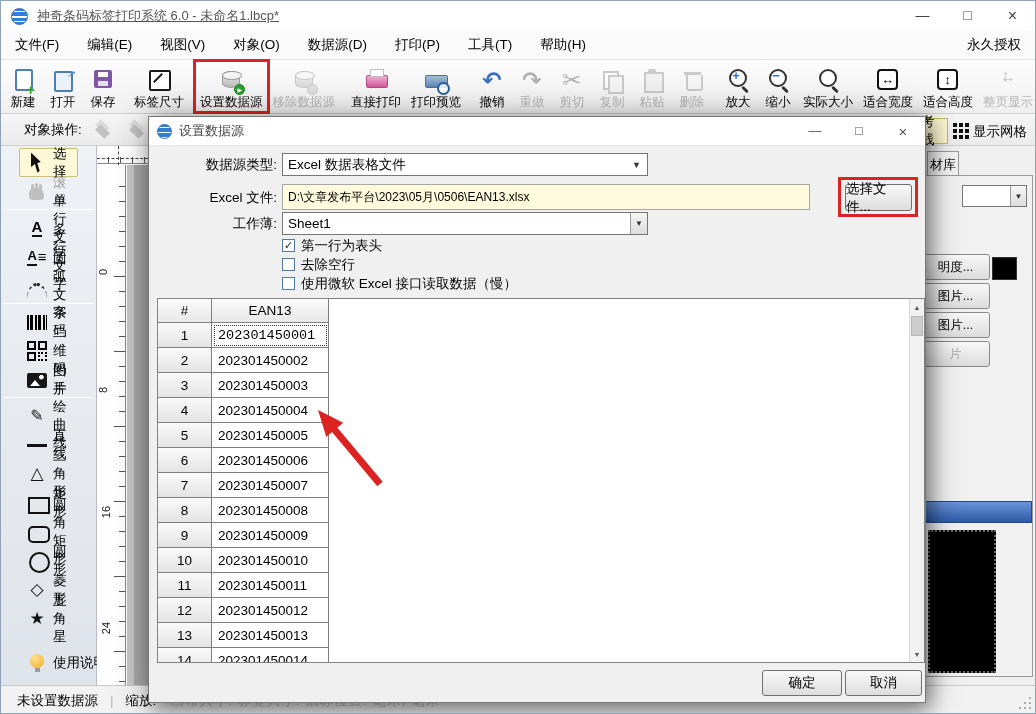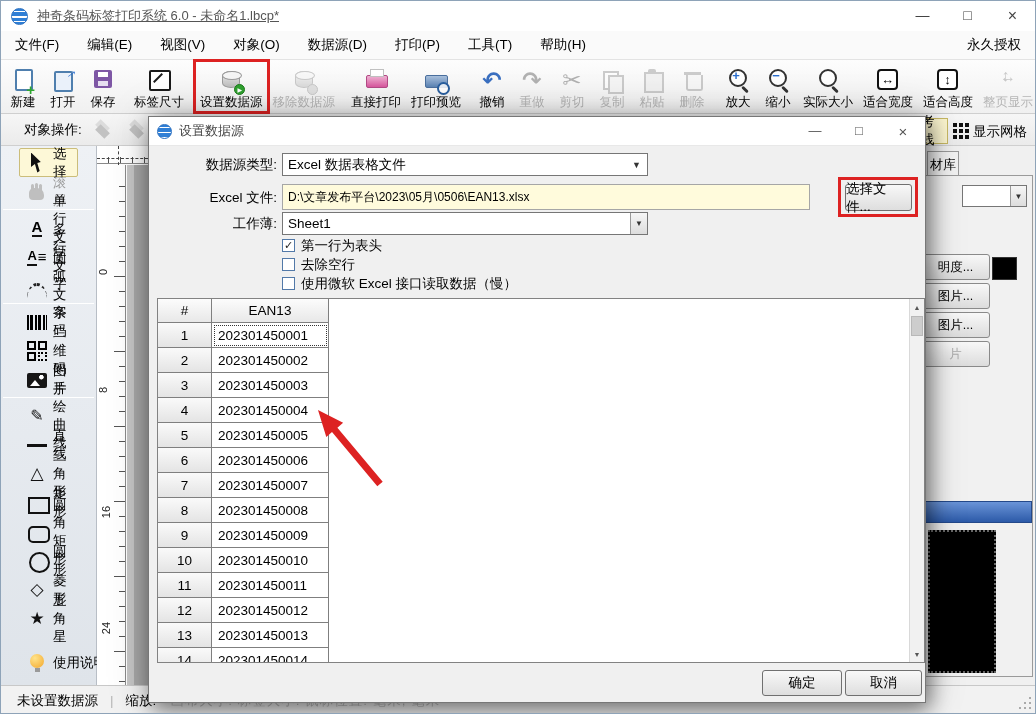--- a/index.html
+++ b/index.html
@@ -169,21 +169,21 @@
 .cbx{width:13px;height:13px;background:#fff;border:1px solid #5279a8;margin-right:6px;font-size:11px;font-weight:bold;line-height:11px;text-align:center;color:#222;}
 
 #tbl{position:absolute;left:8px;top:181px;width:768px;height:365px;background:#fff;border:1px solid #828282;}
 #tbl-in{position:absolute;left:0;top:0;right:15px;bottom:0;overflow:hidden;}
 .trow{display:flex;height:25px;}
 .trow.head{height:24px;}
 .tc{border-right:1px solid #7f7f7f;border-bottom:1px solid #7f7f7f;font-size:13.5px;display:flex;align-items:center;}
 .ci{width:54px;justify-content:center;background:linear-gradient(#fafafa,#e4e4e4);}
 .cv{width:117px;padding-left:6px;background:#fff;}
 .head .tc{background:linear-gradient(#fcfcfc,#e8e8e8);justify-content:center;padding-left:0;}
-.cv.focused{outline:1px dotted #333;outline-offset:-3px;}
+.cv.focused{outline:1px dotted #333;outline-offset:-3px;font-family:Liberation Mono, monospace;}
 
 #sb{position:absolute;top:0;right:0;bottom:0;width:15px;background:#f1f1f1;border-left:1px solid #d9d9d9;}
 #sb .up,#sb .dn{position:absolute;left:0;width:100%;height:16px;display:flex;align-items:center;justify-content:center;font-size:7px;color:#555;}
 #sb .up{top:0;}#sb .dn{bottom:0;}
 #sb .thumb{position:absolute;left:1px;right:1px;top:17px;height:20px;background:#cdcdcd;border:1px solid #b8b8b8;}
 #btn-ok{position:absolute;left:613px;top:553px;width:80px;height:26px;}
 #btn-cancel{position:absolute;left:696px;top:553px;width:77px;height:26px;}
 #arrow-annot{position:absolute;left:0;top:0;pointer-events:none;z-index:6;}
 </style>
 </head>

